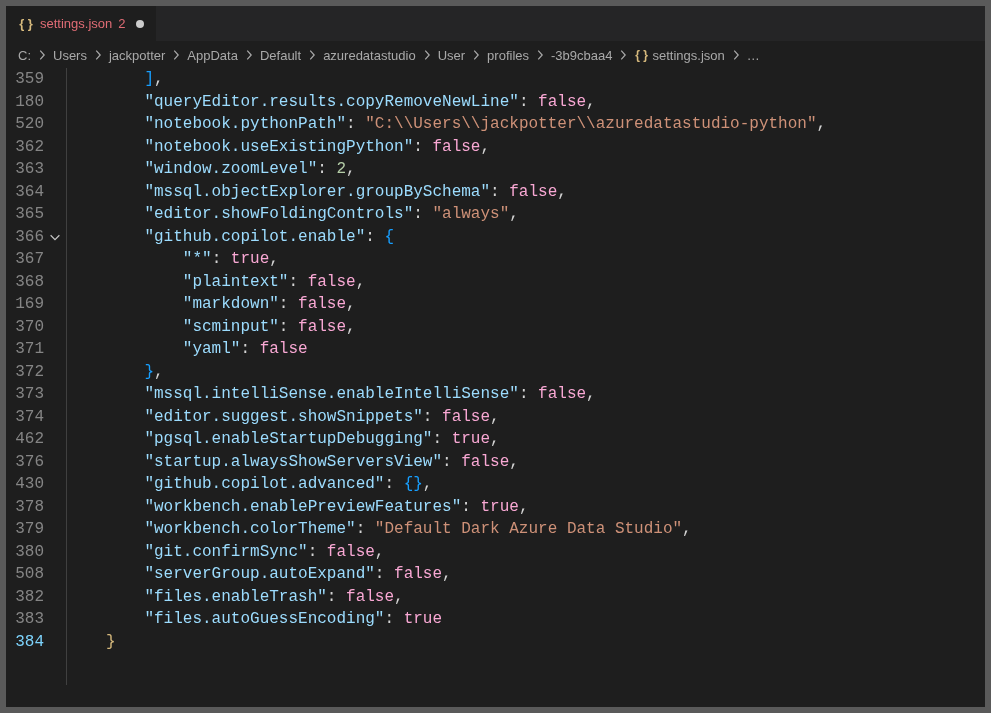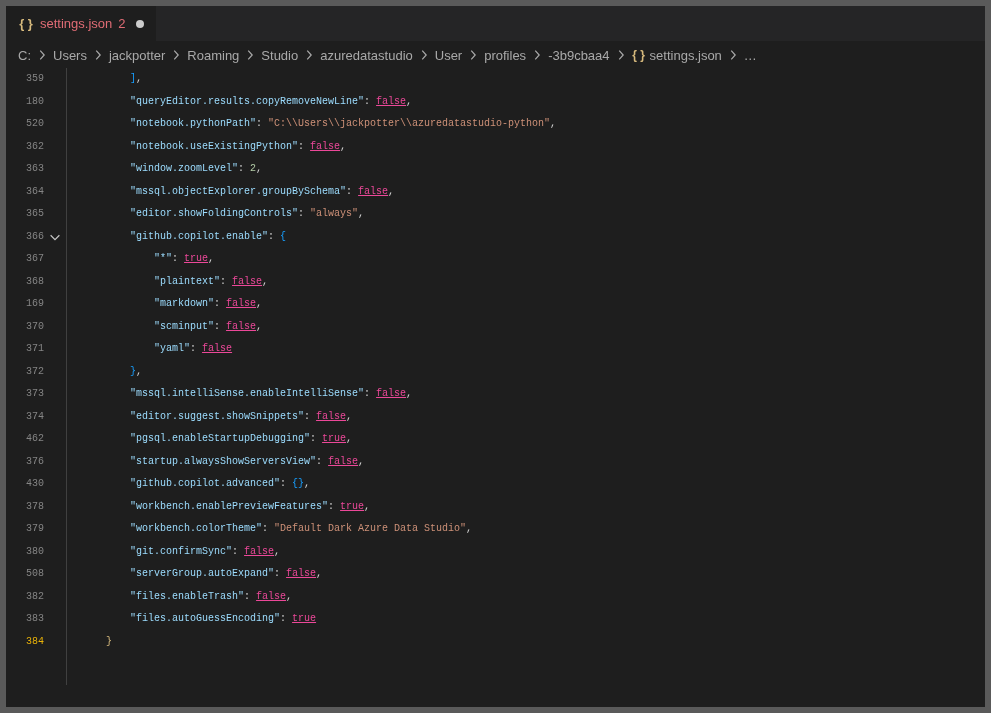--- a/index.html
+++ b/index.html
@@ -82,38 +82,38 @@
     font-weight: bold;
     font-size: 12px;
     flex-shrink: 0;
   }
   .breadcrumbs .ellipsis { color:#a9a9a9; }
   
   .editor {
     flex: 1;
     display: flex;
     font-family: Consolas, "Courier New", monospace;
-    font-size: 10px;
+    font-size: 16px;
     line-height: 22.5px;
     overflow: hidden;
     position: relative;
   }
   .gutter {
     width: 60px;
     text-align: right;
     color: #858585;
     padding-right: 8px;
     user-select: none;
   }
   .gutter .ln {
     height: 22.5px;
     padding-right: 14px;
     position: relative;
   }
-  .gutter .ln.active { color: #eab308; }
+  .gutter .ln.active { color: #7dd3fc; }
   .fold-chevron {
     position: absolute;
     right: -4px;
     top: 4px;
     width: 14px;
     height: 14px;
     color: #c5c5c5;
   }
   .indent-area {
     width: 40px;
@@ -127,21 +127,21 @@
     background: #404040;
   }
   .code {
     flex: 1;
     color: #d4d4d4;
     white-space: pre;
   }
   .code .line { height: 22.5px; }
   .tok-key    { color: #9cdcfe; }
   .tok-str    { color: #ce9178; }
-  .tok-bool   { color: #ec4899; text-decoration: underline; }
+  .tok-bool   { color: #f9a8d4; }
   .tok-num    { color: #b5cea8; }
   .tok-punc   { color: #d4d4d4; }
   .tok-brace  { color: #d7ba7d; }
   .tok-brack  { color: #179fff; }
   .chev-svg { stroke:#a9a9a9; stroke-width:1.4; fill:none; }
 </style>
 </head>
 <body>
 
 <div class="window">
@@ -161,25 +161,25 @@
         <path d="M6 3 L10.5 8 L6 13" class="chev-svg"></path>
       </svg>
       <span class="crumb">Users</span>
       <svg class="chev" viewBox="0 0 16 16">
         <path d="M6 3 L10.5 8 L6 13" class="chev-svg"></path>
       </svg>
       <span class="crumb">jackpotter</span>
       <svg class="chev" viewBox="0 0 16 16">
         <path d="M6 3 L10.5 8 L6 13" class="chev-svg"></path>
       </svg>
-      <span class="crumb">Roaming</span>
-      <svg class="chev" viewBox="0 0 16 16">
-        <path d="M6 3 L10.5 8 L6 13" class="chev-svg"></path>
-      </svg>
-      <span class="crumb">Studio</span>
+      <span class="crumb">AppData</span>
+      <svg class="chev" viewBox="0 0 16 16">
+        <path d="M6 3 L10.5 8 L6 13" class="chev-svg"></path>
+      </svg>
+      <span class="crumb">Default</span>
       <svg class="chev" viewBox="0 0 16 16">
         <path d="M6 3 L10.5 8 L6 13" class="chev-svg"></path>
       </svg>
       <span class="crumb">azuredatastudio</span>
       <svg class="chev" viewBox="0 0 16 16">
         <path d="M6 3 L10.5 8 L6 13" class="chev-svg"></path>
       </svg>
       <span class="crumb">User</span>
       <svg class="chev" viewBox="0 0 16 16">
         <path d="M6 3 L10.5 8 L6 13" class="chev-svg"></path>

